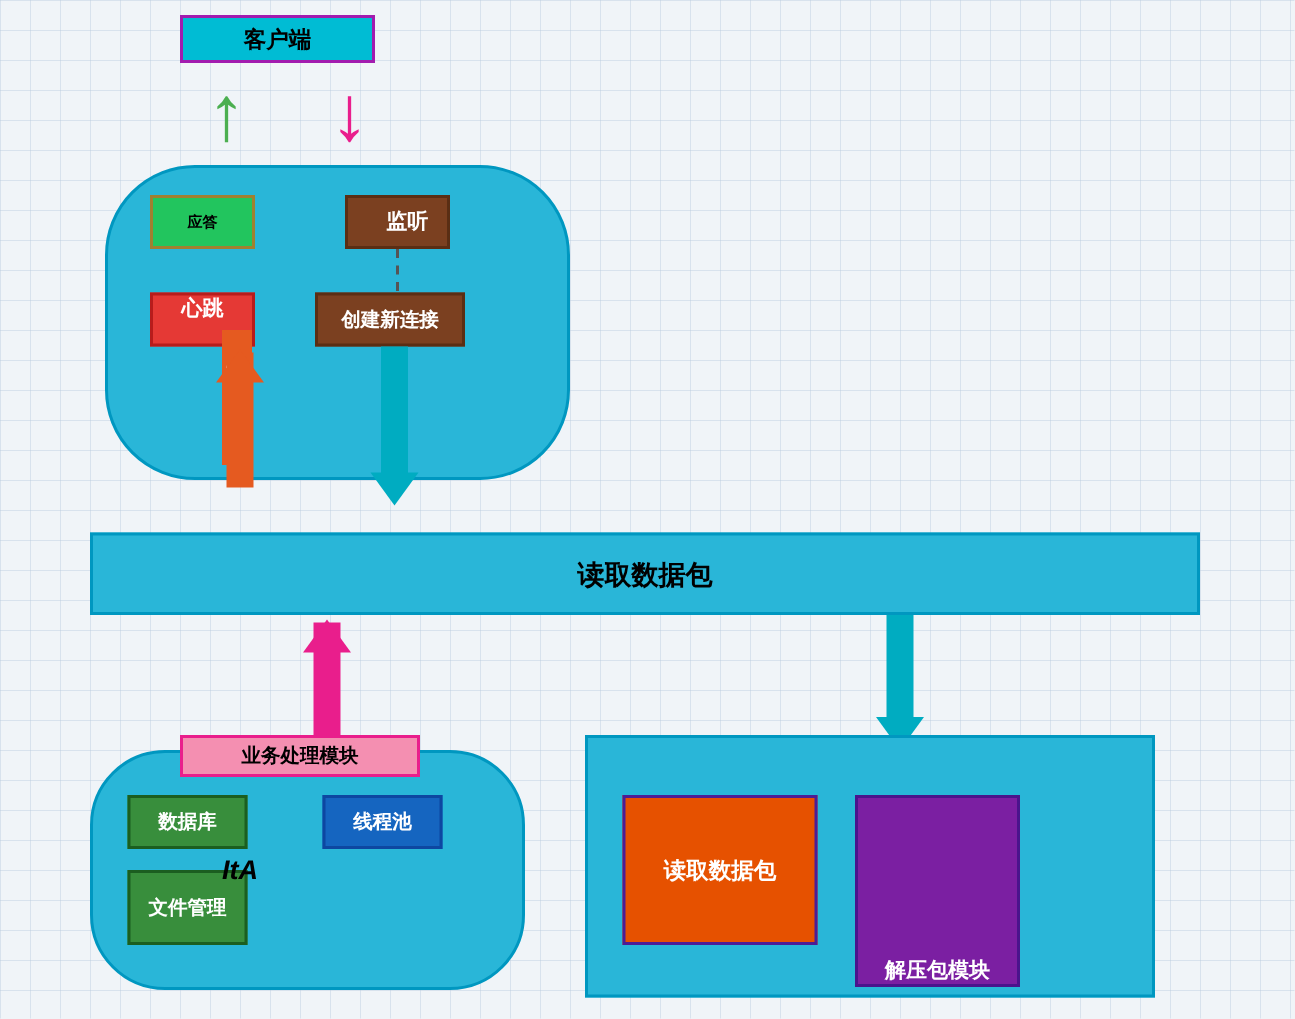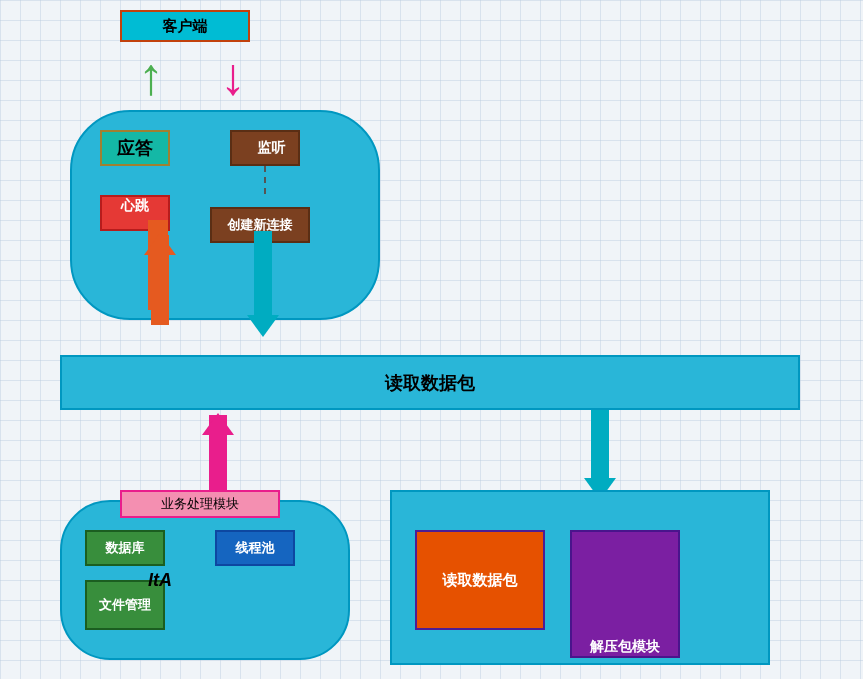--- a/index.html
+++ b/index.html
@@ -24,21 +24,21 @@
     }
 
     
     .client-box {
       position: absolute;
       top: 10px;
       left: 120px;
       width: 130px;
       height: 32px;
       background: #00bcd4;
-      border: 2px solid #c2410c;
+      border: 2px solid #a21caf;
       display: flex;
       align-items: center;
       justify-content: center;
       font-size: 15px;
       color: #000;
       font-weight: bold;
     }
 
     
     .arrow-up-green {
@@ -84,26 +84,26 @@
       border: 2px solid #0097c0;
     }
 
     
     .box-yingda {
       position: absolute;
       top: 130px;
       left: 100px;
       width: 70px;
       height: 36px;
-      background: #14b8a6;
+      background: #22c55e;
       border: 2px solid #a08030;
       display: flex;
       align-items: center;
       justify-content: center;
-      font-size: 18px;
+      font-size: 10px;
       color: #000;
       font-weight: bold;
     }
 
     
     .box-jianting {
       position: absolute;
       top: 130px;
       left: 230px;
       width: 70px;
@@ -153,21 +153,20 @@
       width: 100px;
       height: 36px;
       background: #7b4020;
       border: 2px solid #5a2e14;
       display: flex;
       align-items: center;
       justify-content: center;
       font-size: 13px;
       color: #fff;
       font-weight: bold;
-      margin-top: 12px;
     }
 
     
     .label-jianting-yingda {
       position: absolute;
       top: 220px;
       left: 148px;
       width: 20px;
       height: 90px;
       background: #e55a20;
@@ -219,21 +218,21 @@
       left: 120px;
       width: 160px;
       height: 28px;
       background: #f48fb1;
       border: 2px solid #e91e8c;
       display: flex;
       align-items: center;
       justify-content: center;
       font-size: 13px;
       color: #000;
-      font-weight: normal;
+      font-weight: bold;
     }
 
     
     .box-shujuku {
       position: absolute;
       top: 530px;
       left: 85px;
       width: 80px;
       height: 36px;
       background: #388e3c;

